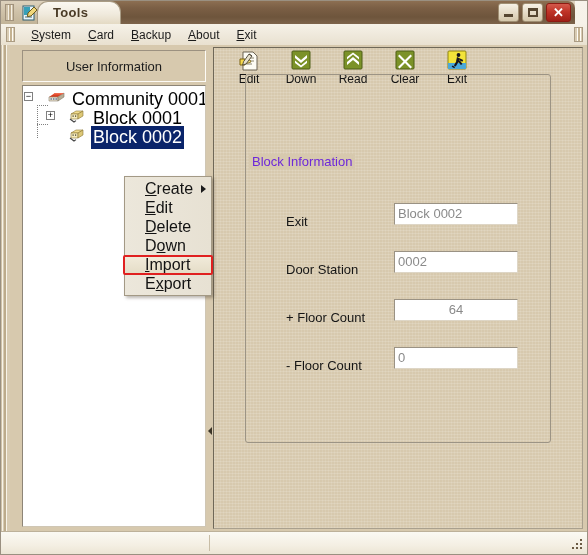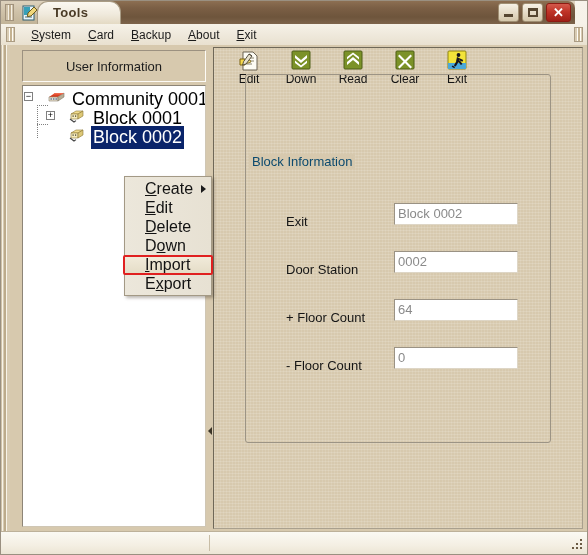--- a/index.html
+++ b/index.html
@@ -331,21 +331,21 @@
     border: 1px solid #9c9485;
     border-radius: 3px;
     box-sizing: border-box;
   }
   .groupbox-title {
     position: absolute;
     left: 35px; top: 106px;
     background: #d7c9ae;
     padding: 0 3px;
     font-size: 13px;
-    color: #0c4a6e;
+    color: #6d28d9;
   }
   .form-label {
     position: absolute;
     font-size: 13px;
     color: #151515;
     white-space: nowrap;
   }
   .form-input {
     position: absolute;
     height: 22px;
@@ -615,21 +615,21 @@
       <div class="groupbox"></div>
       <div class="groupbox-title">Block Information</div>
 
       <span class="form-label" style="left:72px; top:166px;">Exit</span>
       <div class="form-input" style="left:180px; top:155px;">Block  0002</div>
 
       <span class="form-label" style="left:72px; top:214px;">Door Station</span>
       <div class="form-input" style="left:180px; top:203px;">0002</div>
 
       <span class="form-label" style="left:72px; top:262px;">+ Floor Count</span>
-      <div class="form-input" style="left:180px; top:251px;">64</div>
+      <div class="form-input" style="left:180px; top:251px;text-align:center;">64</div>
 
       <span class="form-label" style="left:72px; top:310px;">- Floor Count</span>
       <div class="form-input" style="left:180px; top:299px;">0</div>
 
     </div>
 
     <div class="ctxmenu">
       <div class="ctxitem">
         <span><u>C</u>reate</span>
         <span class="submenu-arrow"></span>

